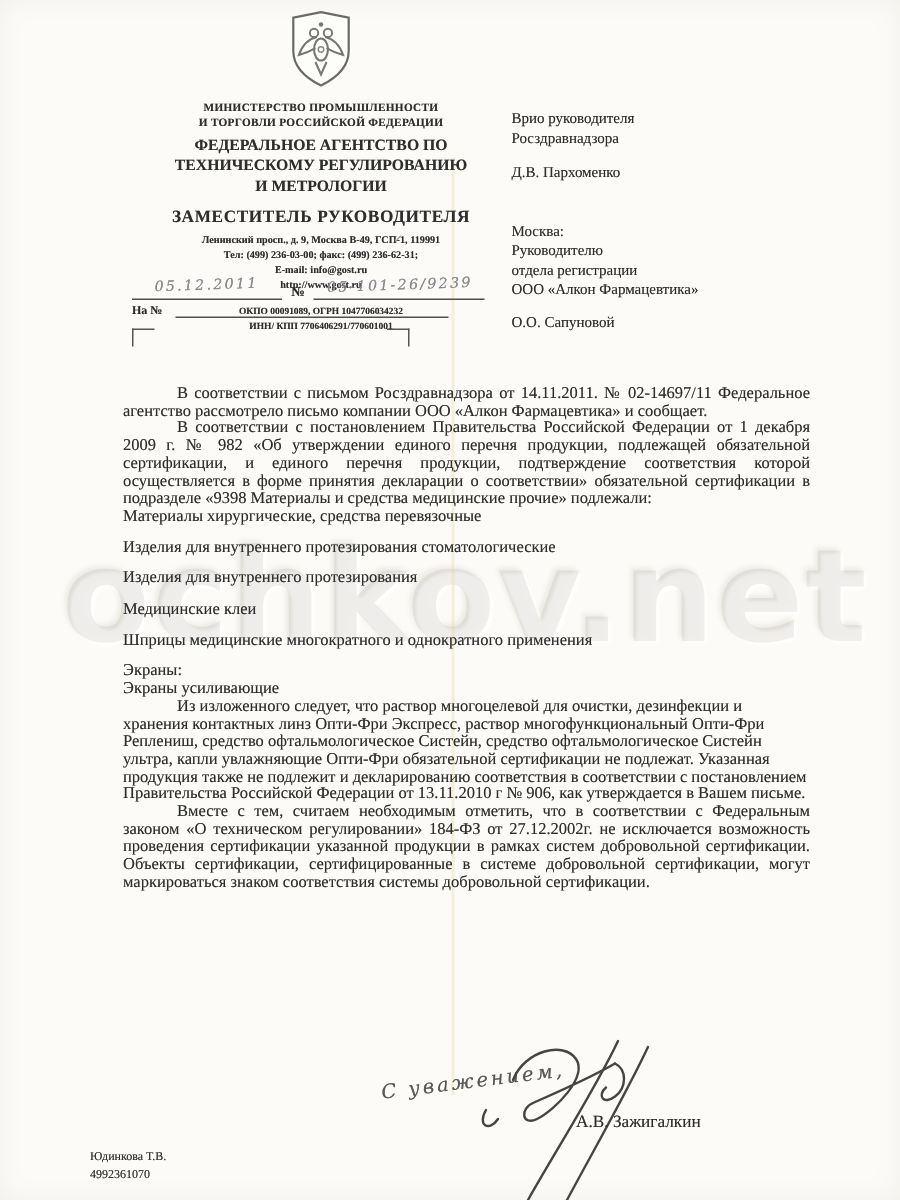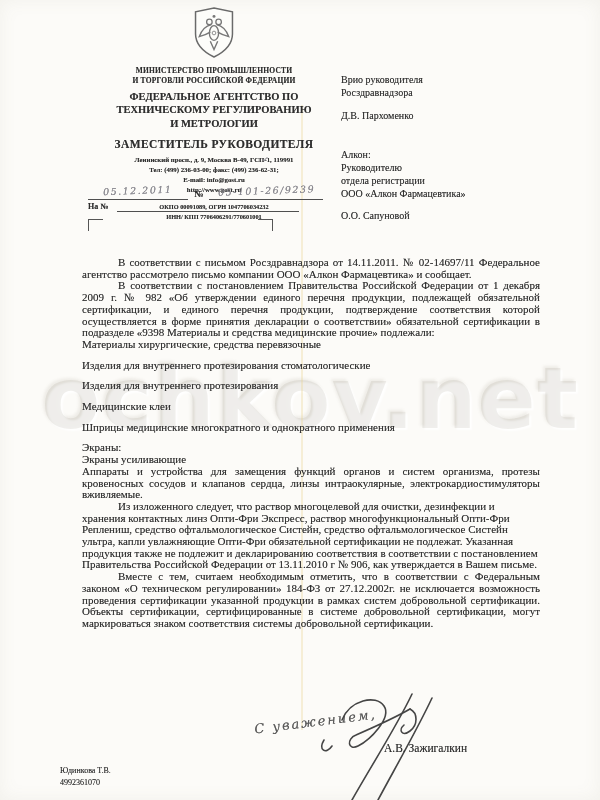--- a/index.html
+++ b/index.html
@@ -102,38 +102,37 @@
     <span class="na-line"></span>
   </div>
   <span class="tick">✓</span>
   <div class="corner-l"></div>
   <div class="corner-r"></div>
 
   <div class="recip">
     <div>Врио руководителя</div>
     <div>Росздравнадзора</div>
     <div class="mt10">Д.В. Пархоменко</div>
-    <div class="mt26">Алкон:</div>
+    <div class="mt26">Москва:</div>
     <div>Руководителю</div>
     <div>отдела регистрации</div>
     <div>ООО «Алкон Фармацевтика»</div>
     <div class="mt9">О.О. Сапуновой</div>
   </div>
 
   <div class="body">
     <p>В соответствии с письмом Росздравнадзора от 14.11.2011. № 02-14697/11 Федеральное агентство рассмотрело письмо компании ООО «Алкон Фармацевтика» и сообщает.</p>
     <p>В соответствии с постановлением Правительства Российской Федерации от 1 декабря 2009 г. № 982 «Об утверждении единого перечня продукции, подлежащей обязательной сертификации, и единого перечня продукции, подтверждение соответствия которой осуществляется в форме принятия декларации о соответствии» обязательной сертификации в подразделе «9398 Материалы и средства медицинские прочие» подлежали:</p>
     <div class="item first">Материалы хирургические, средства перевязочные</div>
     <div class="item">Изделия для внутреннего протезирования стоматологические</div>
     <div class="item">Изделия для внутреннего протезирования</div>
     <div class="item">Медицинские клеи</div>
     <div class="item">Шприцы медицинские многократного и однократного применения</div>
     <div class="screens">Экраны:
 Экраны усиливающие</div>
-    <p class="apparatus">Аппараты и устройства для замещения функций органов и систем организма, протезы кровеносных сосудов и клапанов сердца, линзы интраокулярные, электрокардиостимуляторы вживляемые.</p>
     <p class="item">Из изложенного следует, что раствор многоцелевой для очистки, дезинфекции и хранения контактных линз Опти-Фри Экспресс, раствор многофункциональный Опти-Фри Реплениш, средство офтальмологическое Систейн, средство офтальмологическое Систейн ультра, капли увлажняющие Опти-Фри обязательной сертификации не подлежат. Указанная продукция также не подлежит и декларированию соответствия в соответствии с постановлением Правительства Российской Федерации от 13.11.2010 г № 906, как утверждается в Вашем письме.</p>
     <p>Вместе с тем, считаем необходимым отметить, что в соответствии с Федеральным законом «О техническом регулировании» 184-ФЗ от 27.12.2002г. не исключается возможность проведения сертификации указанной продукции в рамках систем добровольной сертификации. Объекты сертификации, сертифицированные в системе добровольной сертификации, могут маркироваться знаком соответствия системы добровольной сертификации.</p>
   </div>
 
   <div class="closing">С уважением,</div>
   <span class="sig-svg">
     <svg width="160" height="115" viewBox="0 0 160 115">
       <g fill="none" stroke="#454545" stroke-width="1.6" stroke-linecap="round">
         <path d="M12 52 C6 62 14 67 20 58"></path>
         <path d="M30 32 C38 12 64 6 72 18 C80 30 58 52 46 58 C36 63 34 51 44 47 C60 40 86 28 98 21"></path>

